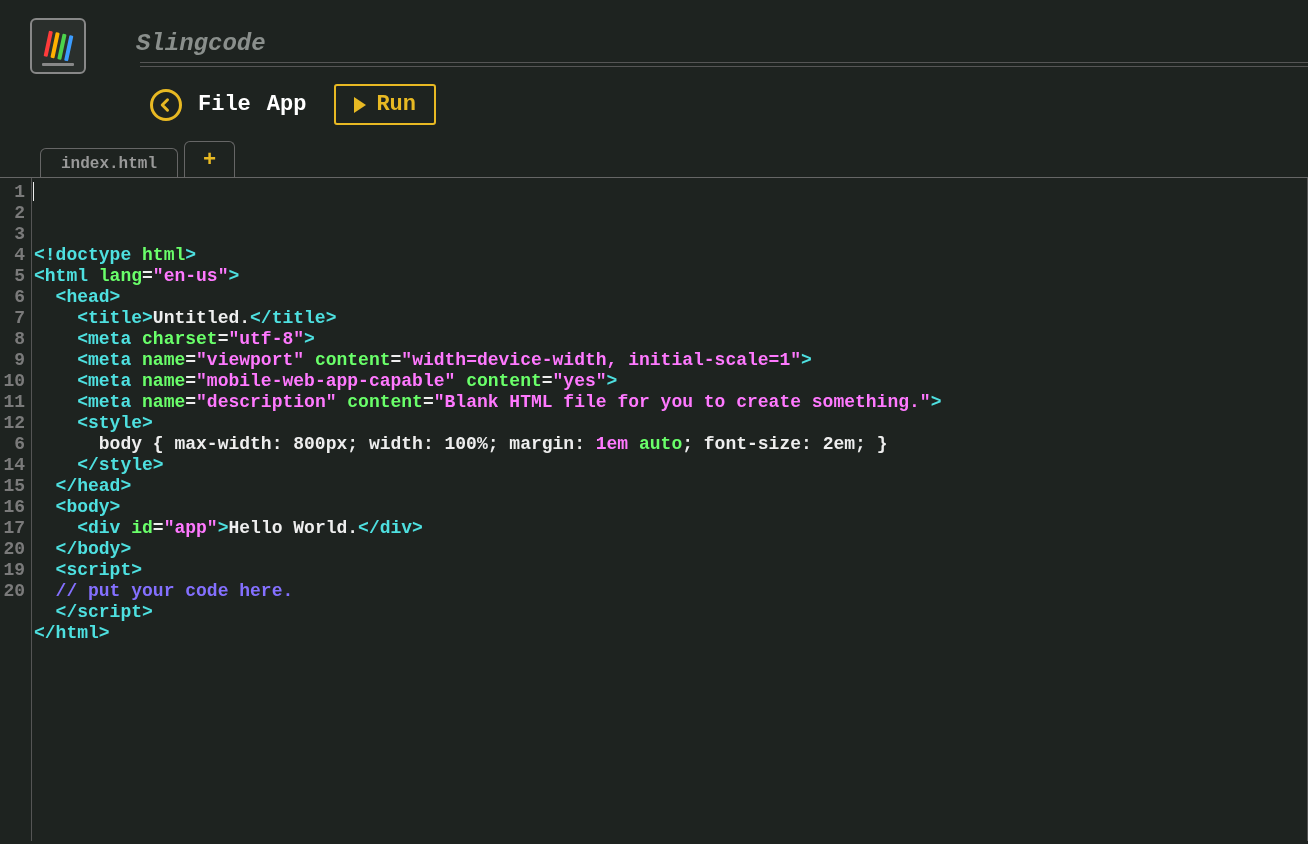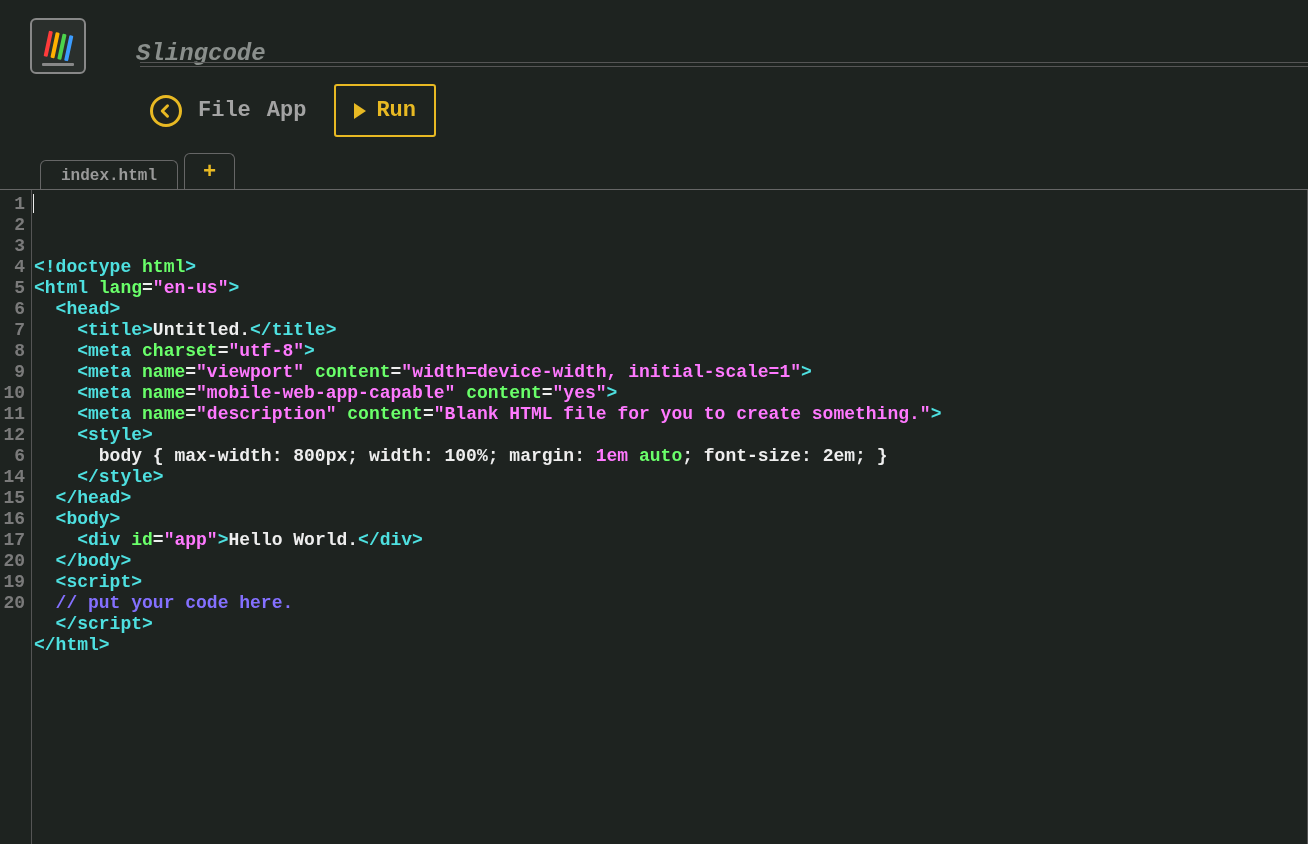--- a/index.html
+++ b/index.html
@@ -47,21 +47,21 @@
     right: 10px;
     height: 3px;
     background: #888;
     border-radius: 1px;
   }
   .app-title {
     color: #8a8f8c;
     font-size: 24px;
     font-weight: bold;
     font-style: italic;
-    margin: 40px 0 0 50px;
+    margin: 30px 0 0 50px;
   }
   .border-line {
     position: absolute;
     top: 62px;
     left: 140px;
     right: 0;
     height: 1px;
     background: #555;
   }
   .border-line2 {
@@ -87,29 +87,29 @@
     display: flex;
     align-items: center;
     justify-content: center;
     color: #e8b923;
     font-size: 20px;
     font-weight: bold;
     cursor: pointer;
   }
   .back-btn svg { width: 18px; height: 18px; }
   .menu-item {
-    color: #a3a3a3;
+    color: #ffffff;
     font-size: 22px;
     font-weight: bold;
     cursor: pointer;
   }
   .run-btn {
     border: 2px solid #e8b923;
     color: #e8b923;
-    padding: 12px 18px;
+    padding: 6px 18px;
     font-size: 22px;
     font-weight: bold;
     font-family: inherit;
     background: transparent;
     border-radius: 3px;
     display: flex;
     align-items: center;
     gap: 10px;
     cursor: pointer;
     margin-left: 12px;

